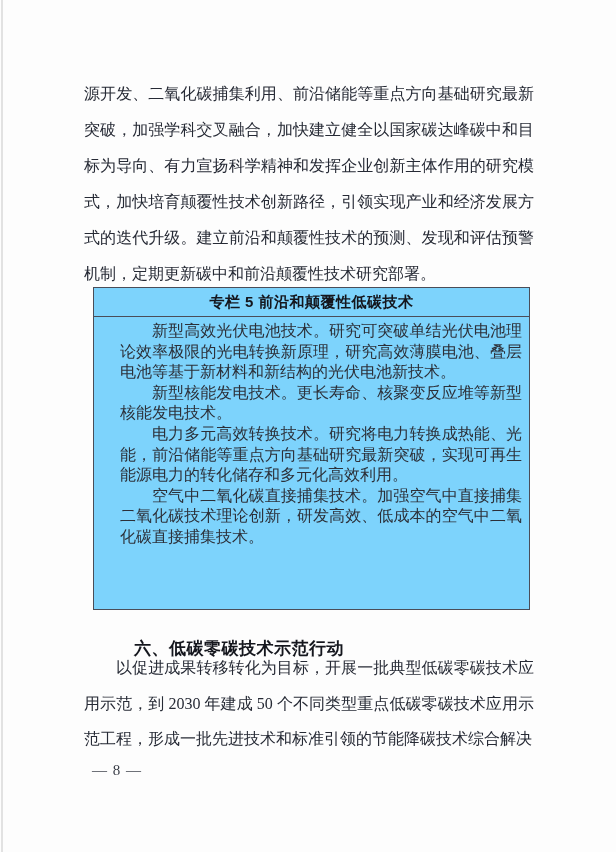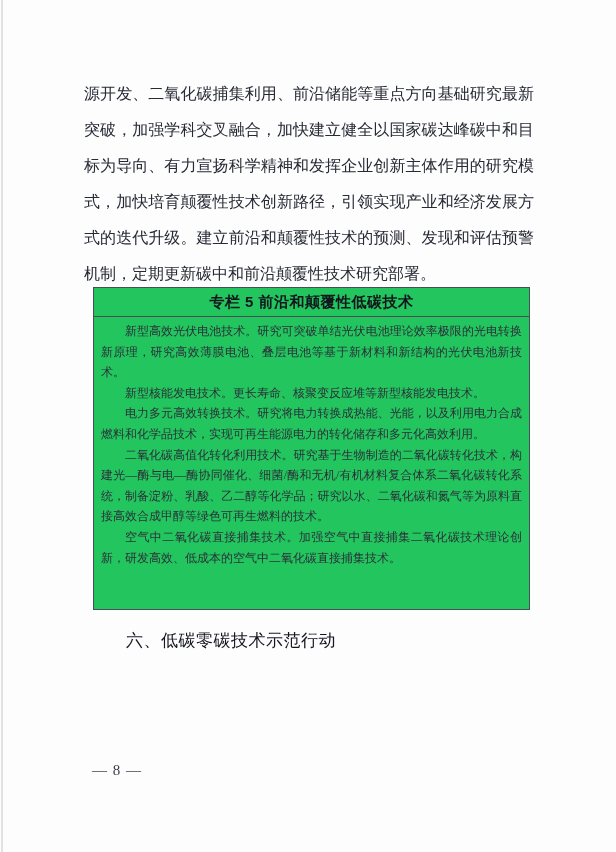--- a/index.html
+++ b/index.html
@@ -36,55 +36,56 @@
     top: 650px;
     line-height: 35.5px;
     text-indent: 2em;
   }
   .callout-box {
     position: absolute;
     left: 93px; top: 287px;
     width: 437px; height: 323px;
     box-sizing: border-box;
     border: 1.4px solid #4a4d58;
-    background: #22c55e;
+    background: #7dd3fc;
     overflow: hidden;
   }
   .callout-title {
     height: 29px;
     box-sizing: border-box;
     border-bottom: 1.4px solid #4a4d58;
     display: flex;
     align-items: center;
     justify-content: center;
     font-family: "Liberation Sans", "DejaVu Sans", sans-serif;
     font-weight: 700;
     font-size: 15px;
     letter-spacing: 0.5px;
     color: #14161d;
   }
   .callout-body {
     padding: 4px 7px 0 7px;
-    font-size: 12px;
+    font-size: 16px;
     line-height: 20.6px;
     text-align: justify;
     color: #2c3039;
+    margin-left: 19px;
   }
   .callout-body p {
     margin: 0;
     text-indent: 2em;
   }
   .section-heading {
     position: absolute;
     left: 84px; top: 621px;
     width: 450px;
-    margin: 8px;
+    margin: 16px;
     text-indent: 2em;
     font-family: "Liberation Sans", "DejaVu Sans", sans-serif;
-    font-weight: 400;
+    font-weight: 700;
     font-size: 17px;
     letter-spacing: 0.5px;
     color: #14161d;
   }
   .page-number {
     position: absolute;
     left: 92px; top: 762px;
     font-size: 15px;
     letter-spacing: 1px;
     color: #3a3e48;
@@ -96,23 +97,23 @@
 <div class="page">
   <div class="left-edge"></div>
 
   <p class="body-para para-top">源开发、二氧化碳捕集利用、前沿储能等重点方向基础研究最新突破，加强学科交叉融合，加快建立健全以国家碳达峰碳中和目标为导向、有力宣扬科学精神和发挥企业创新主体作用的研究模式，加快培育颠覆性技术创新路径，引领实现产业和经济发展方式的迭代升级。建立前沿和颠覆性技术的预测、发现和评估预警机制，定期更新碳中和前沿颠覆性技术研究部署。</p>
 
   <div class="callout-box">
     <div class="callout-title">专栏 5 前沿和颠覆性低碳技术</div>
     <div class="callout-body">
       <p>新型高效光伏电池技术。研究可突破单结光伏电池理论效率极限的光电转换新原理，研究高效薄膜电池、叠层电池等基于新材料和新结构的光伏电池新技术。</p>
       <p>新型核能发电技术。更长寿命、核聚变反应堆等新型核能发电技术。</p>
-      <p>电力多元高效转换技术。研究将电力转换成热能、光能，以及利用电力合成燃料和化学品技术，实现可再生能源电力的转化储存和多元化高效利用。</p>
-      <p>二氧化碳高值化转化利用技术。研究基于生物制造的二氧化碳转化技术，构建光—酶与电—酶协同催化、细菌/酶和无机/有机材料复合体系二氧化碳转化系统，制备淀粉、乳酸、乙二醇等化学品；研究以水、二氧化碳和氮气等为原料直接高效合成甲醇等绿色可再生燃料的技术。</p>
+      <p>电力多元高效转换技术。研究将电力转换成热能、光能，前沿储能等重点方向基础研究最新突破，实现可再生能源电力的转化储存和多元化高效利用。</p>
       <p>空气中二氧化碳直接捕集技术。加强空气中直接捕集二氧化碳技术理论创新，研发高效、低成本的空气中二氧化碳直接捕集技术。</p>
     </div>
   </div>
 
   <h2 class="section-heading">六、低碳零碳技术示范行动</h2>
 
+  <p class="body-para para-bottom">以促进成果转移转化为目标，开展一批典型低碳零碳技术应用示范，到 2030 年建成 50 个不同类型重点低碳零碳技术应用示范工程，形成一批先进技术和标准引领的节能降碳技术综合解决</p>
 
   <div class="page-number">— 8 —</div>
 </div>
 
 </body></html>

